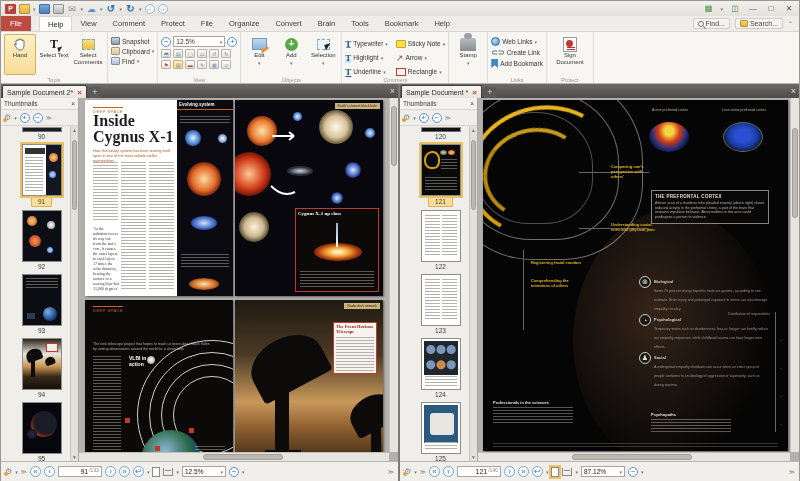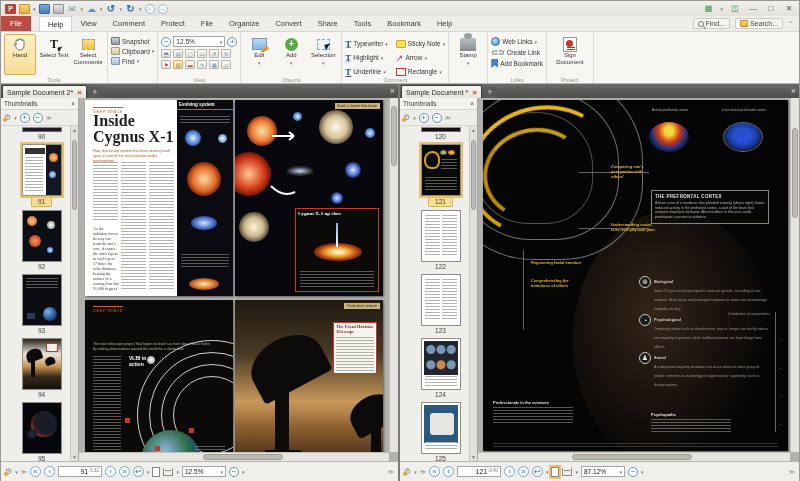--- a/index.html
+++ b/index.html
@@ -208,21 +208,21 @@
 
   <div class="tabrow">
     <div class="rtab file">File</div>
     <div class="rtab active">Help</div>
     <div class="rtab">View</div>
     <div class="rtab">Comment</div>
     <div class="rtab">Protect</div>
     <div class="rtab">File</div>
     <div class="rtab">Organize</div>
     <div class="rtab">Convert</div>
-    <div class="rtab">Share</div>
+    <div class="rtab">Brain</div>
     <div class="rtab">Tools</div>
     <div class="rtab">Bookmark</div>
     <div class="rtab">Help</div>
     <div class="tabrow-right">
       <span class="findbtn">
           <span class="lens"></span>
           <span>Find...</span>
         </span>
       <span class="findbtn">
           <span class="qicon folder-ic" style="width:8px;height:7px"></span>

